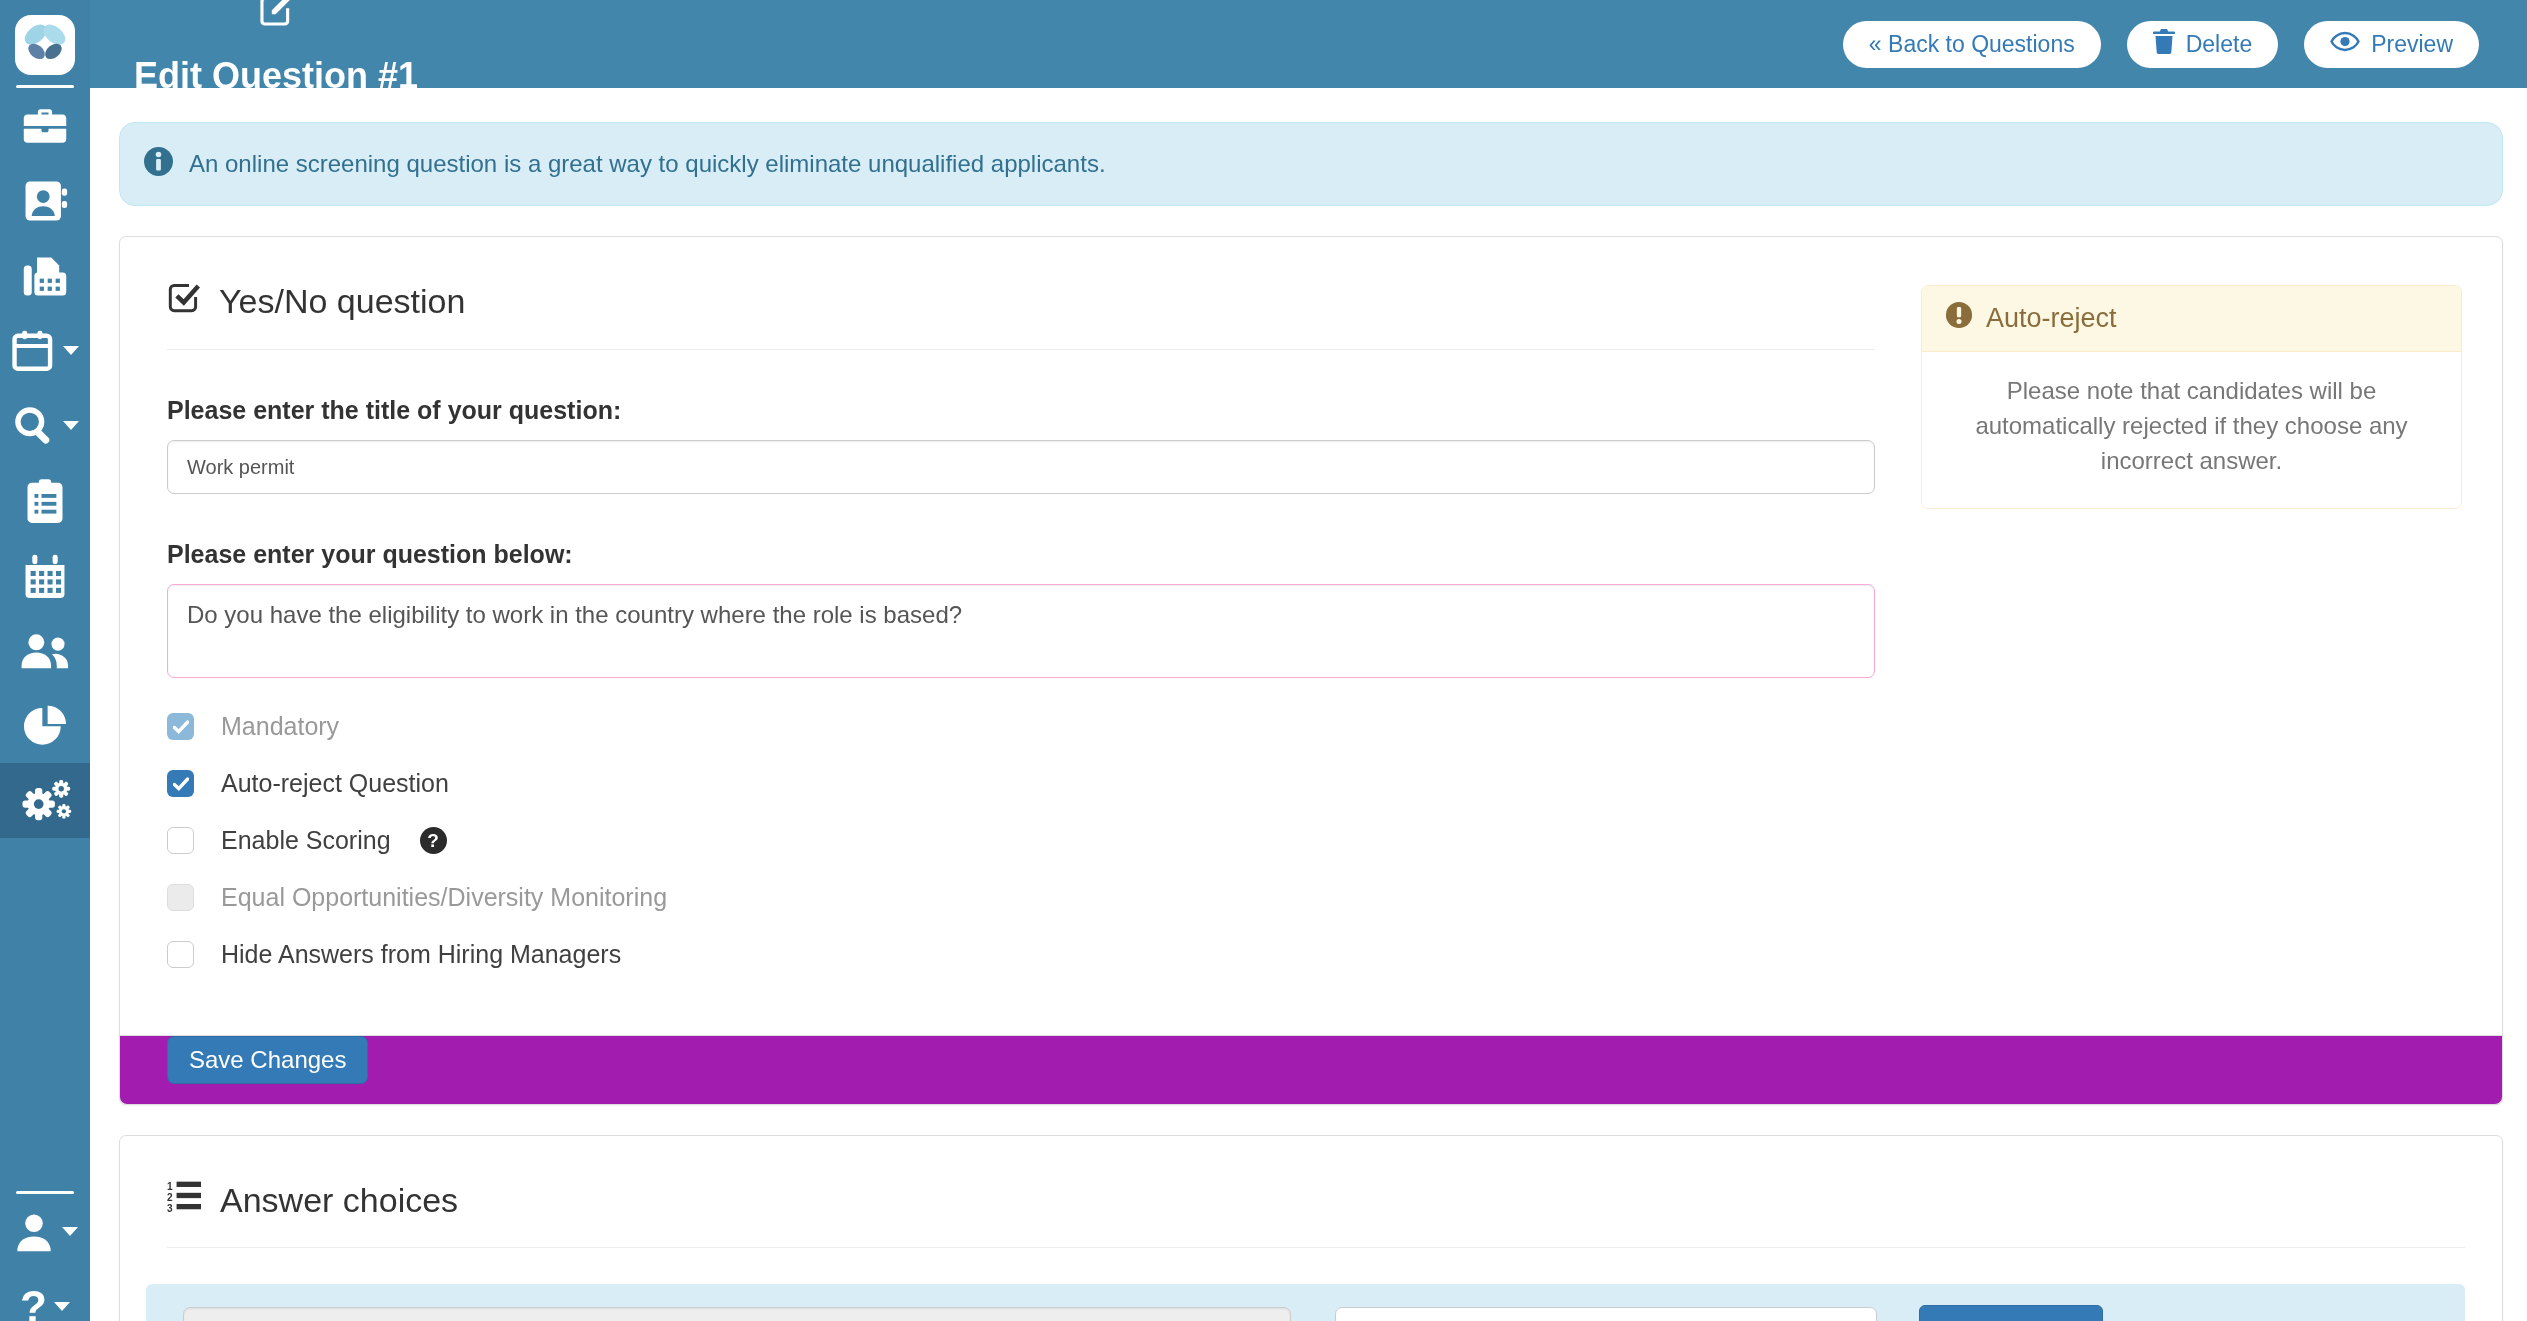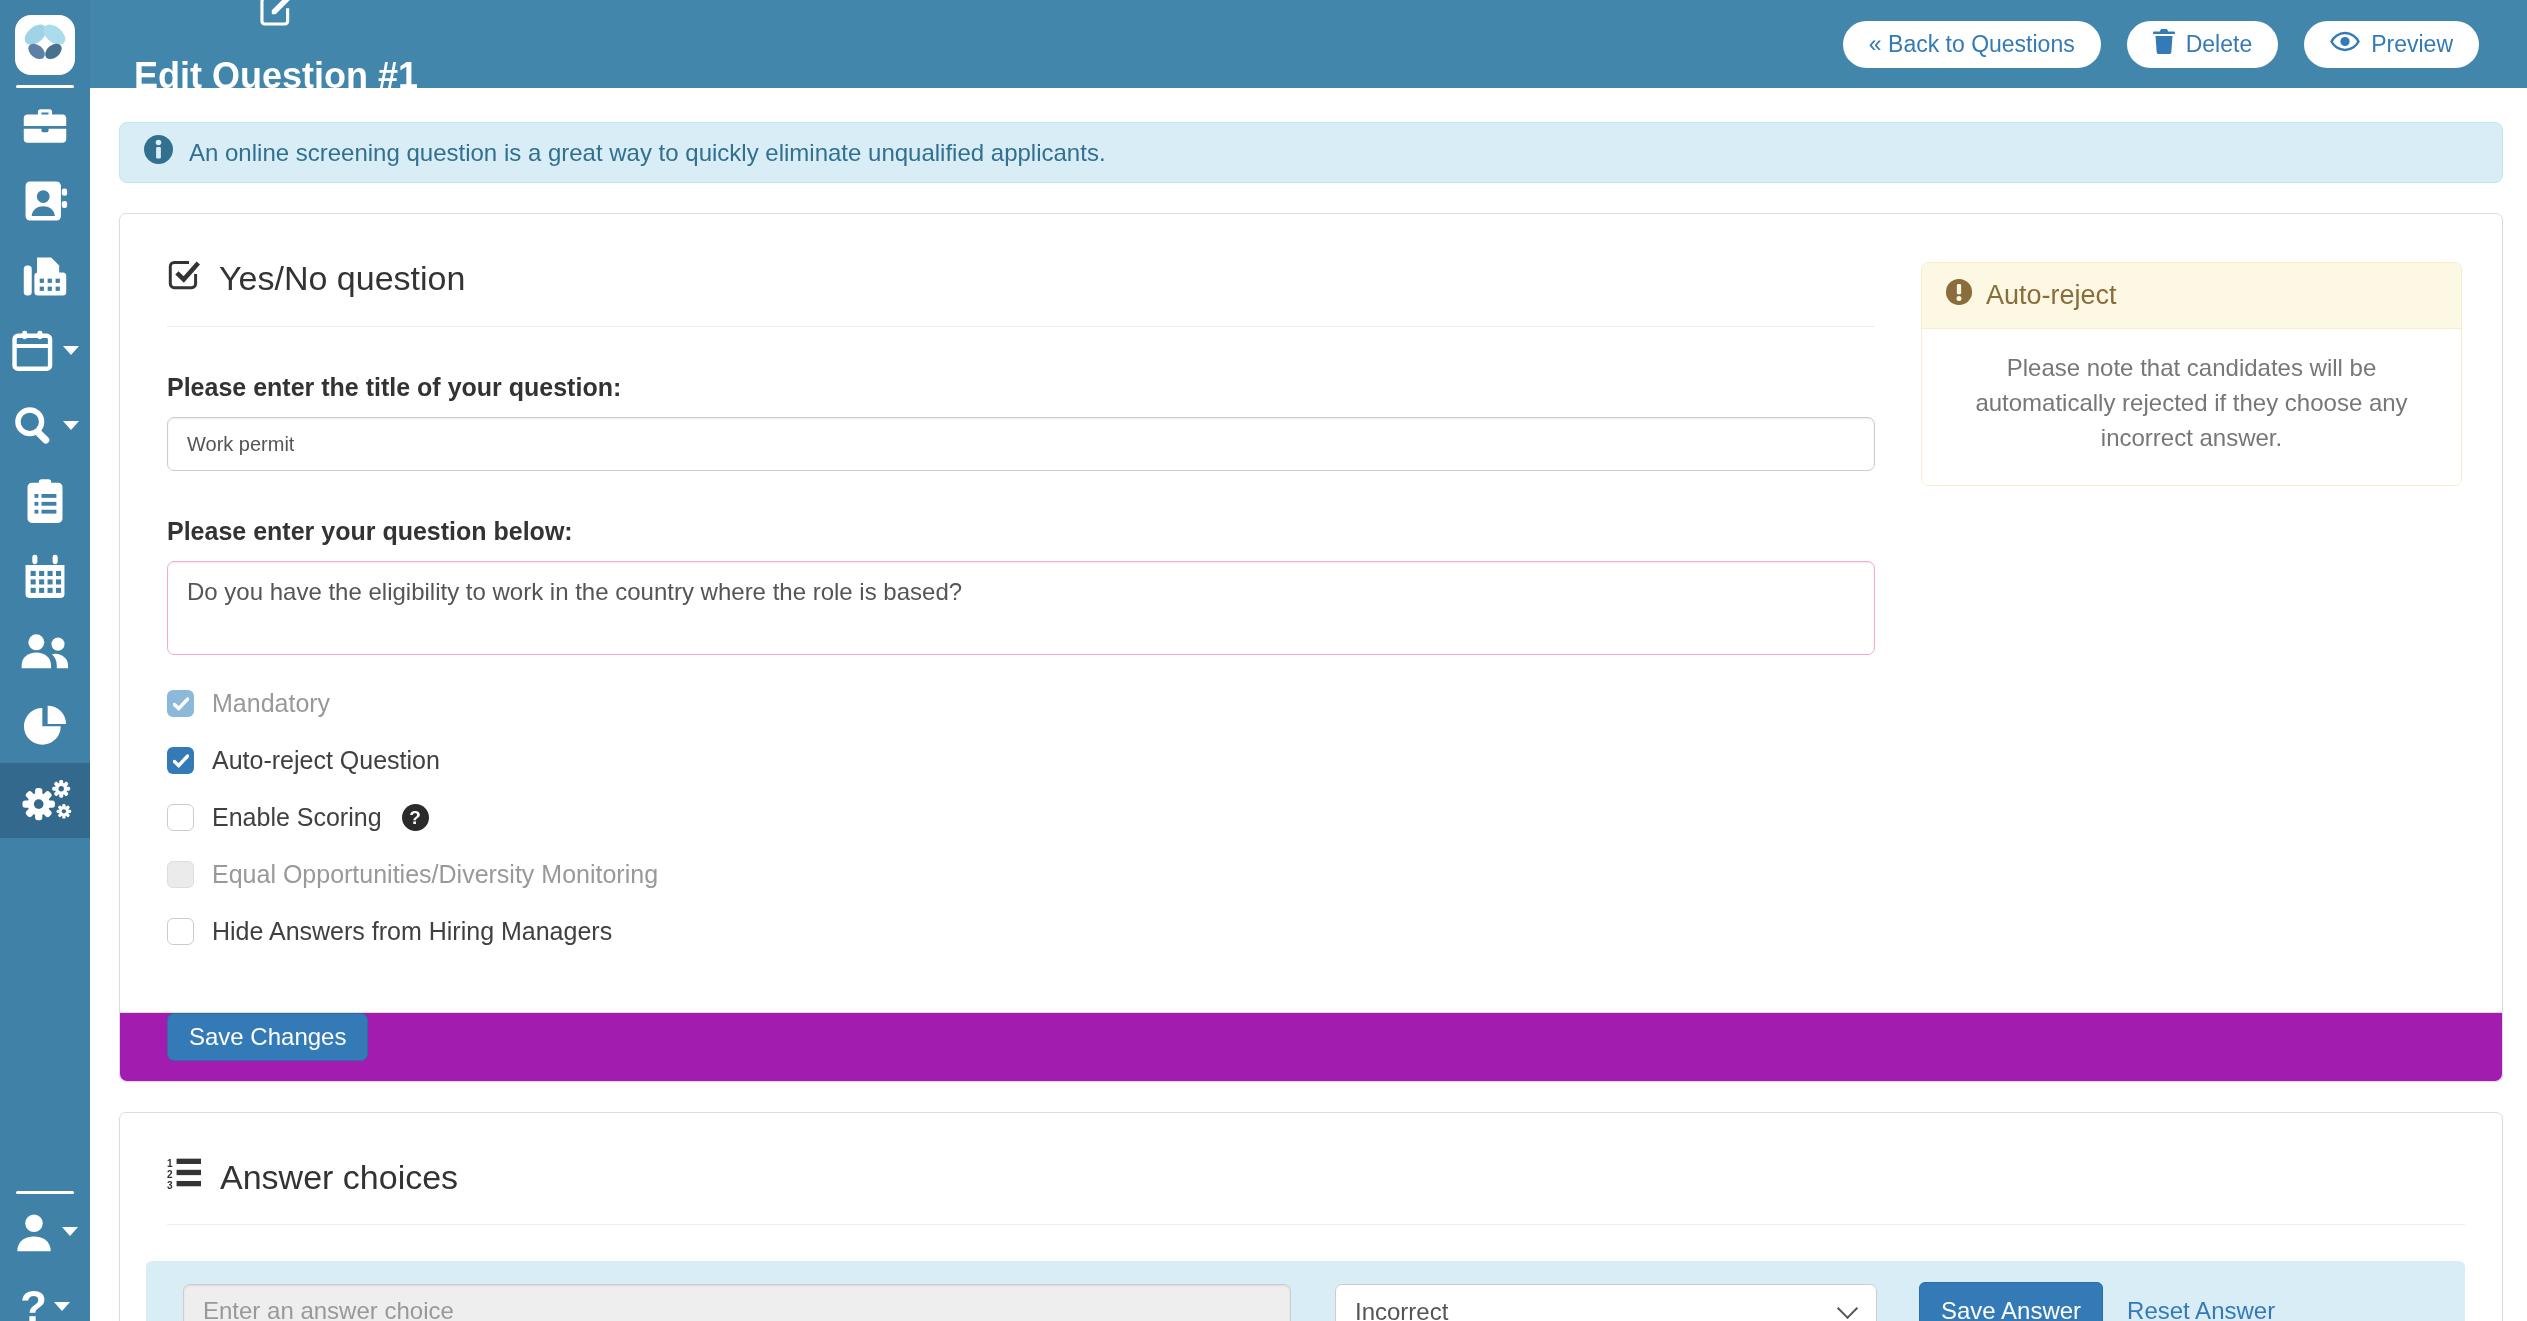--- a/index.html
+++ b/index.html
@@ -22,37 +22,37 @@
 
   
   .main { flex:1; display:flex; flex-direction:column; min-width:0; }
   .topbar { height:88px; background:#4286ac; display:flex; align-items:center; padding:0 48px 0 44px; flex-shrink:0; }
   .topbar-title { display:flex; align-items:center; gap:18px; color:#fff; font-size:36px; font-weight:600;flex-direction:column; }
   .topbar-actions { margin-left:auto; display:flex; gap:26px; }
   .pill-btn { height:47px; border:none; background:#fff; color:#337ab7; border-radius:24px; font-size:23px; font-family:inherit; padding:0 26px; display:flex; align-items:center; gap:11px; cursor:pointer; white-space:nowrap; }
 
   
   .content { flex:1; padding:34px 24px 0 29px; background:#fff; overflow:hidden; }
-  .alert-info { background:#d9edf7; border:1px solid #bce8f1; color:#31708f; border-radius:8px; height:61px; display:flex; align-items:center; gap:15px; padding:4px 23px; font-size:24px; }
+  .alert-info { background:#d9edf7; border:1px solid #bce8f1; color:#31708f; border-radius:16px; height:84px; display:flex; align-items:center; gap:15px; padding:4px 23px; font-size:24px; }
 
   .panel { background:#fff; border:1px solid #ddd; border-radius:7px; box-shadow:0 1px 2px rgba(0,0,0,.05); margin-top:30px; }
   .panel-body { padding:26px 40px 0 47px; }
   .section-heading { display:flex; align-items:center; gap:19px; font-size:34px; color:#333; font-weight:400; padding-top:18px; }
   .heading-rule { border:none; border-top:1px solid #ededed; margin-top:27px; }
 
   .cols { display:flex; gap:46px; }
   .col-left { flex:0 0 1708px; }
   .col-right { flex:1; }
 
   .form-label { display:block; font-size:25px; font-weight:700; color:#333; margin:46px 0 15px; }
   .text-input { width:100%; height:54px; border:1px solid #ccc; border-radius:7px; padding:0 19px; font-size:20px; color:#555; font-family:inherit; box-shadow:inset 0 1px 2px rgba(0,0,0,.075); outline:none; }
   .text-area { width:100%; height:94px; border:1px solid #f9a8d4; border-radius:7px; padding:13px 19px; font-size:24px; color:#555; font-family:inherit; box-shadow:inset 0 1px 2px rgba(0,0,0,.075); resize:none; outline:none; line-height:1.4; }
 
   .checkboxes { margin-top:30px; }
-  .cb-row { display:flex; align-items:center; gap:18px; margin-bottom:28px; }
+  .cb-row { display:flex; align-items:center; gap:27px; margin-bottom:28px; }
   .cb-box { width:27px; height:27px; border-radius:6px; display:flex; align-items:center; justify-content:center; flex-shrink:0; cursor:pointer; }
   .cb-box.checked { background:#337ab7; }
   .cb-box.checked.disabled { background:#8cb8da; cursor:default; }
   .cb-box.unchecked { background:#fff; border:1px solid #ccc; }
   .cb-box.unchecked.disabled { background:#ebebeb; border:1px solid #ddd; cursor:default; }
   .cb-label { font-size:25px; color:#404040; }
   .cb-row.muted .cb-label { color:#999; }
   .help-circle { width:27px; height:27px; border-radius:50%; background:#2b2b2b; color:#fff; font-size:19px; font-weight:700; display:flex; align-items:center; justify-content:center; margin-left:2px; }
 
   .panel-footer { background:#a21caf; border-top:1px solid #ddd; border-radius:0 0 7px 7px; padding:0 47px 20px; margin-top:38px; }

